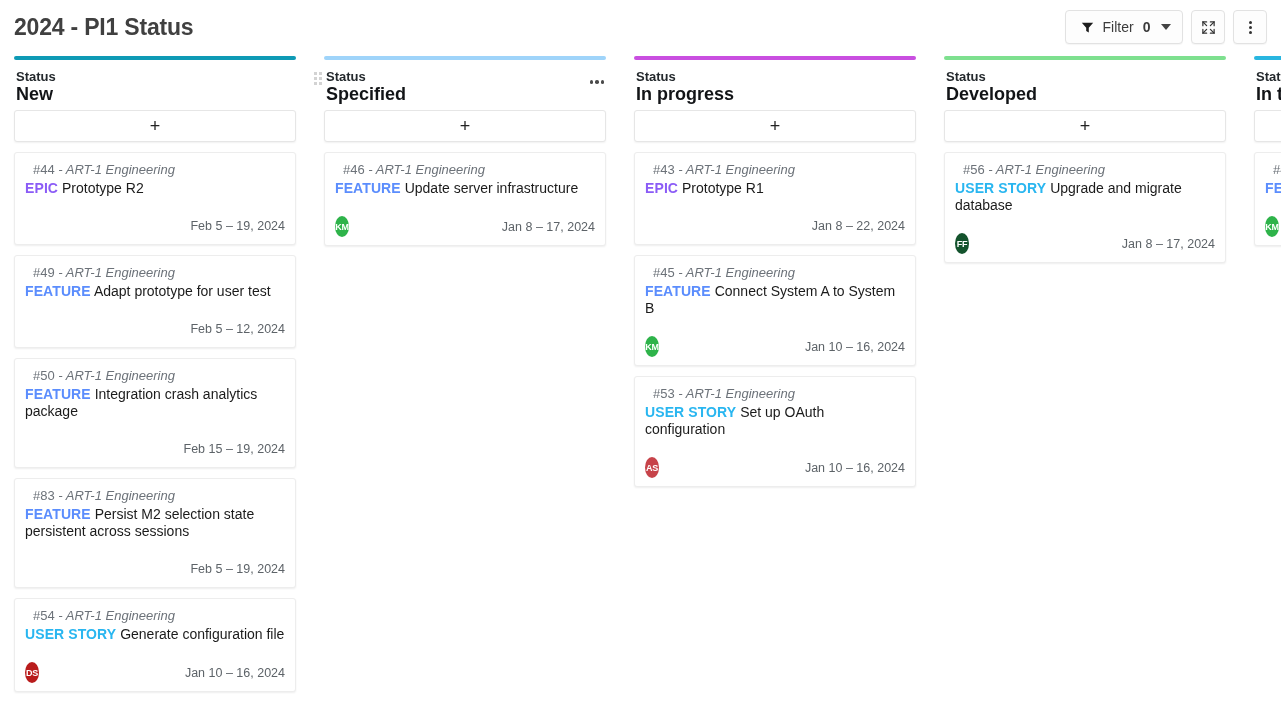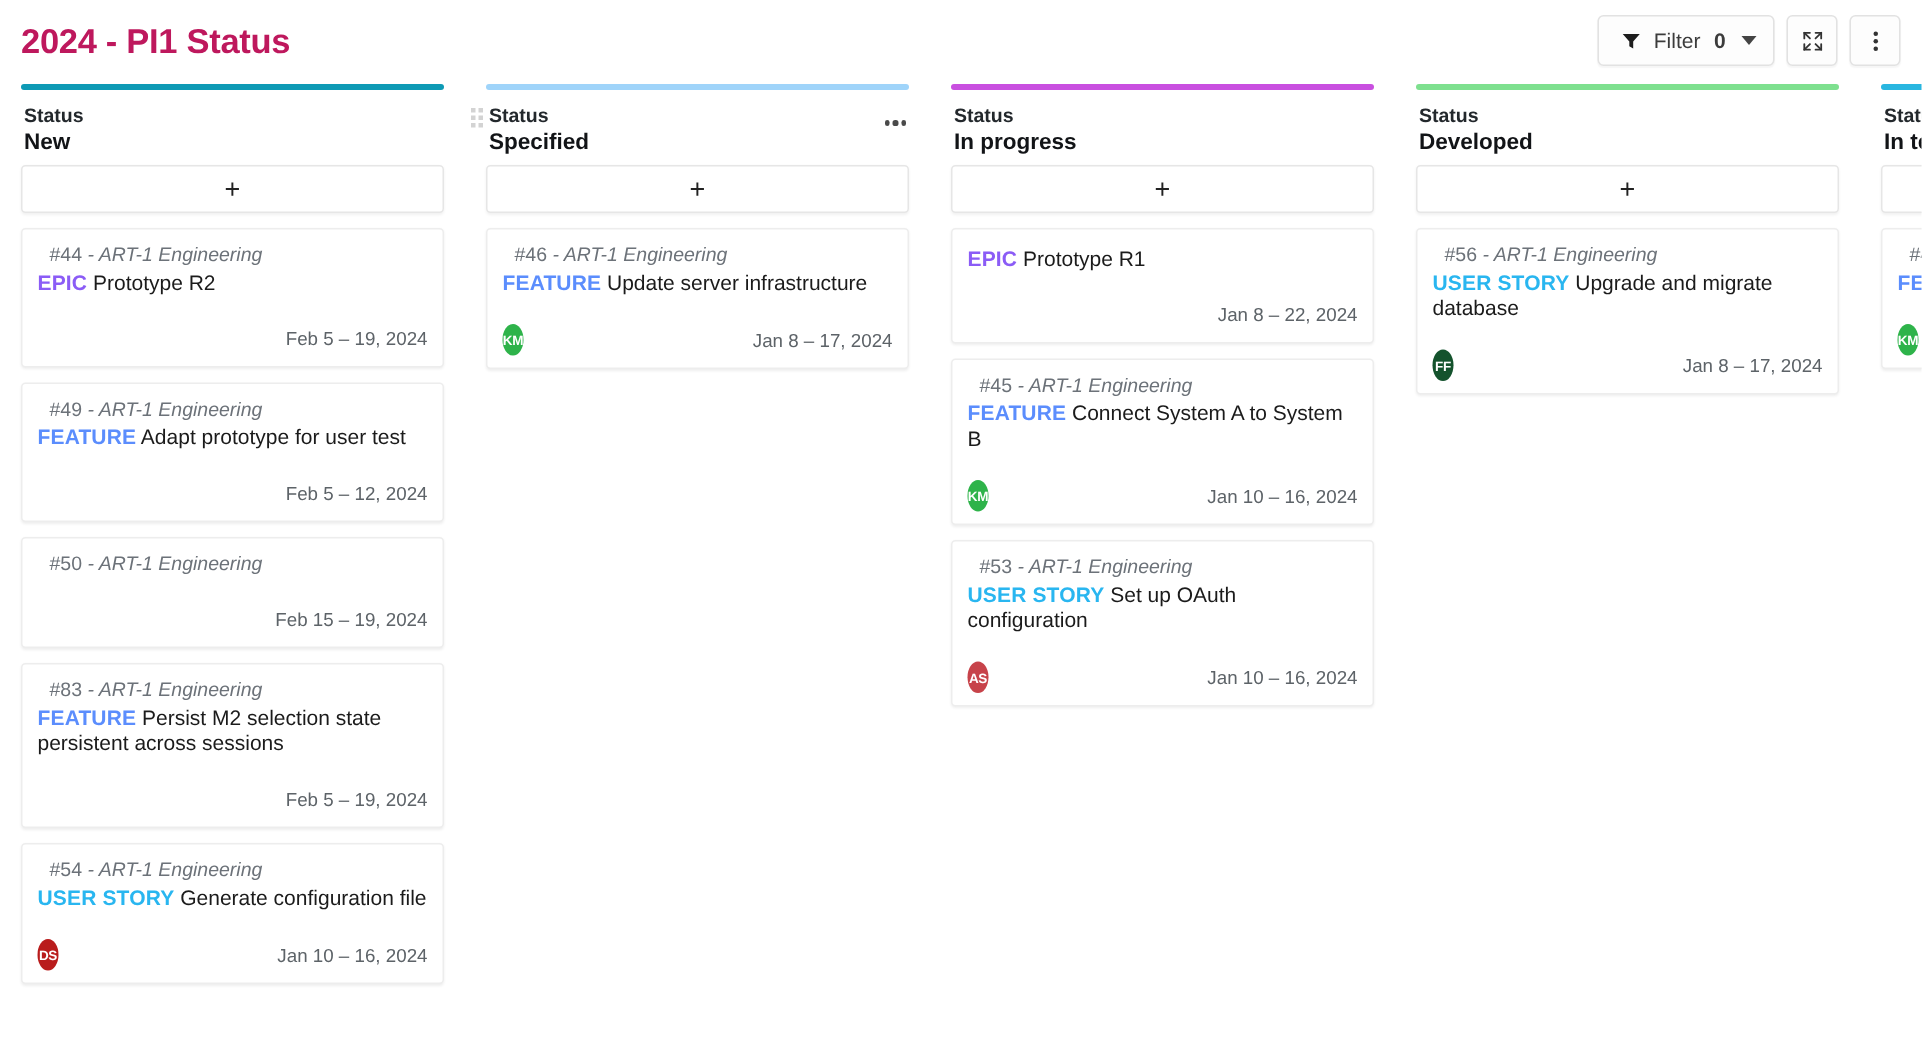--- a/index.html
+++ b/index.html
@@ -15,21 +15,21 @@
   .header {
     position: relative;
     height: 56px;
     padding: 0 16px 0 14px;
     display: flex;
     align-items: flex-start;
   }
   .page-title {
     font-size: 23px;
     font-weight: bold;
-    color: #be185d;
+    color: #404040;
     letter-spacing: -0.2px;
     margin-top: 14px;
   }
   .toolbar {
     position: absolute;
     right: 14px;
     top: 10px;
     display: flex;
     align-items: center;
     gap: 8px;
@@ -108,21 +108,21 @@
     position: relative;
     min-height: 48px;
   }
   .col-kicker {
     font-size: 13px;
     font-weight: bold;
     color: #23282c;
     line-height: 16px;
   }
   .col-name {
-    font-size: 15px;
+    font-size: 18px;
     font-weight: bold;
     color: #121417;
     line-height: 19px;
   }
   .drag-handle {
     position: absolute;
     left: -10px;
     top: 12px;
     display: grid;
     grid-template-columns: 3px 3px;
@@ -279,20 +279,21 @@
       </div>
       <div class="card">
         <div class="card-meta"><span>#49</span> <span class="sep">- ART-1 Engineering</span></div>
         <div class="card-title"><span class="type type-FEATURE">FEATURE</span> <span>Adapt prototype for user test</span></div>
         <div class="card-foot">
           <div class="card-date">Feb 5 – 12, 2024</div>
         </div>
       </div>
       <div class="card">
         <div class="card-meta"><span>#50</span> <span class="sep">- ART-1 Engineering</span></div>
+        <div class="card-title"><span class="type type-FEATURE">FEATURE</span> <span>Integration crash analytics package</span></div>
         <div class="card-foot">
           <div class="card-date">Feb 15 – 19, 2024</div>
         </div>
       </div>
       <div class="card">
         <div class="card-meta"><span>#83</span> <span class="sep">- ART-1 Engineering</span></div>
         <div class="card-title"><span class="type type-FEATURE">FEATURE</span> <span>Persist M2 selection state persistent across sessions</span></div>
         <div class="card-foot">
           <div class="card-date">Feb 5 – 19, 2024</div>
         </div>
@@ -336,20 +337,21 @@
       </div>
     </div>
     <div class="column">
       <div class="col-bar" style="background: rgb(201, 79, 224);"></div>
       <div class="col-head">
         <div class="col-kicker">Status</div>
         <div class="col-name">In progress</div>
       </div>
       <div class="add-btn">+</div>
       <div class="card">
+        <div class="card-meta"><span>#43</span> <span class="sep">- ART-1 Engineering</span></div>
         <div class="card-title"><span class="type type-EPIC">EPIC</span> <span>Prototype R1</span></div>
         <div class="card-foot">
           <div class="card-date">Jan 8 – 22, 2024</div>
         </div>
       </div>
       <div class="card">
         <div class="card-meta"><span>#45</span> <span class="sep">- ART-1 Engineering</span></div>
         <div class="card-title"><span class="type type-FEATURE">FEATURE</span> <span>Connect System A to System B</span></div>
         <div class="card-foot">
           <div class="avatar" style="background: rgb(46, 179, 74);">KM</div>

